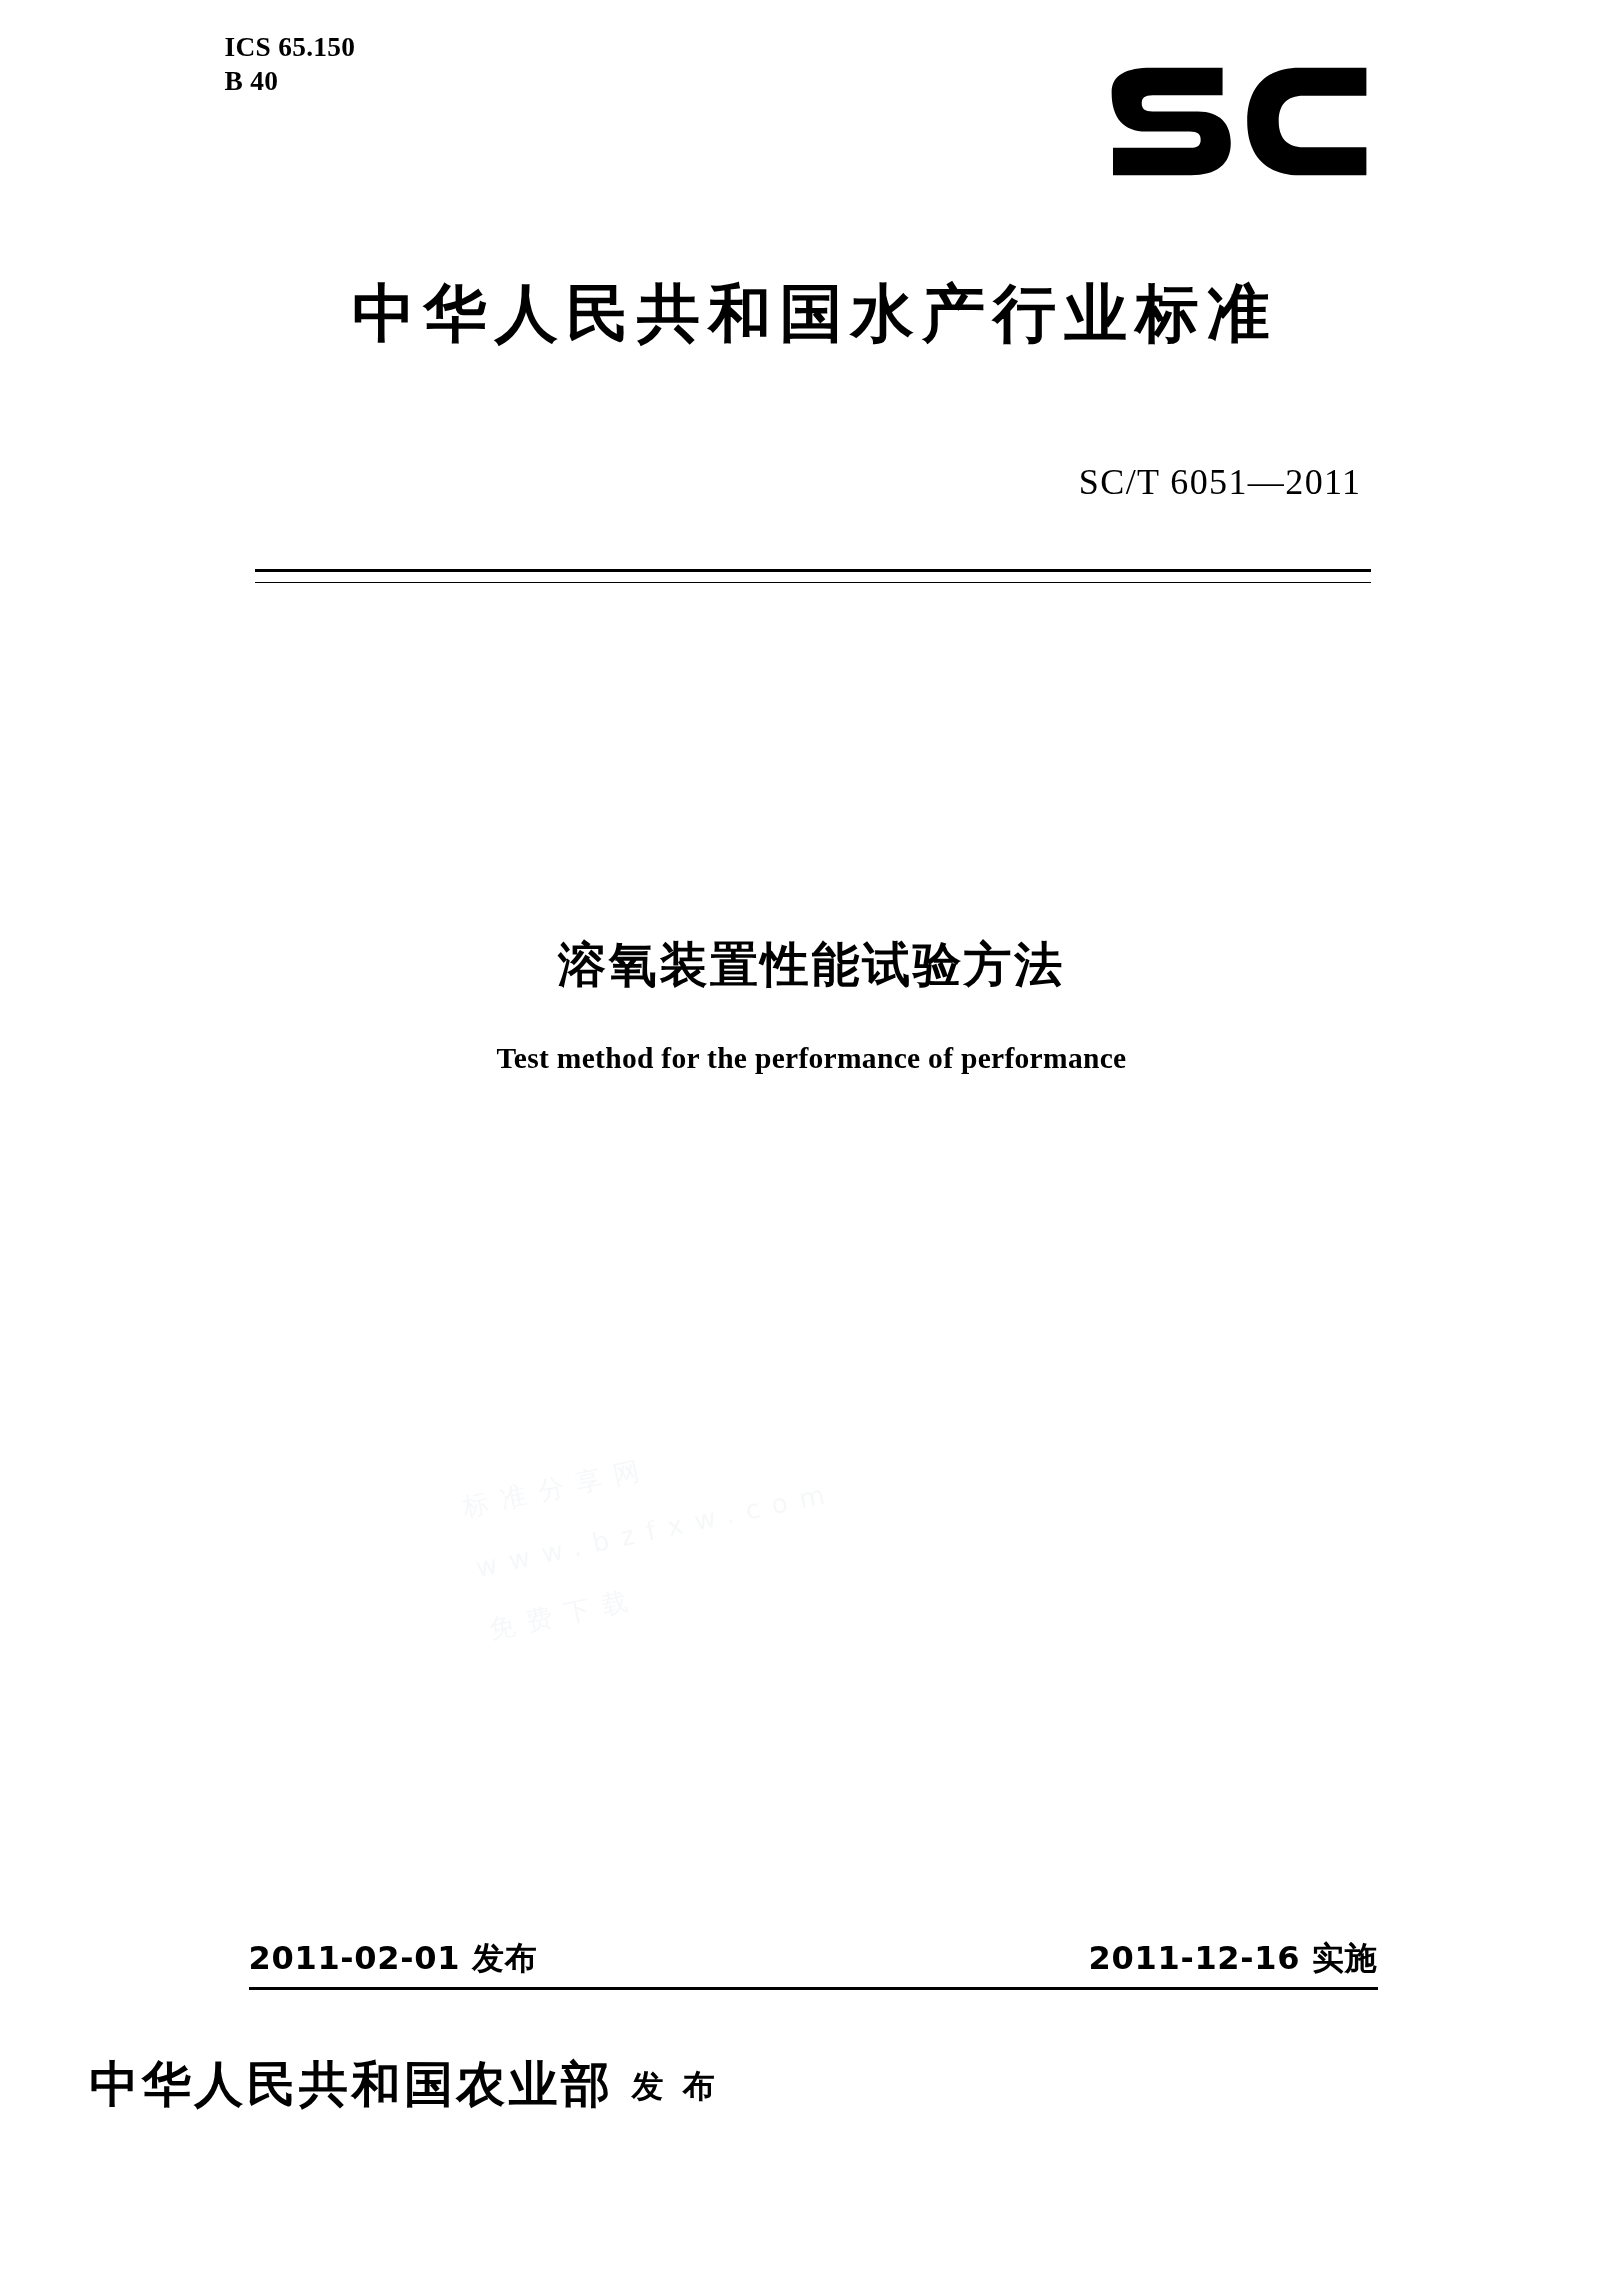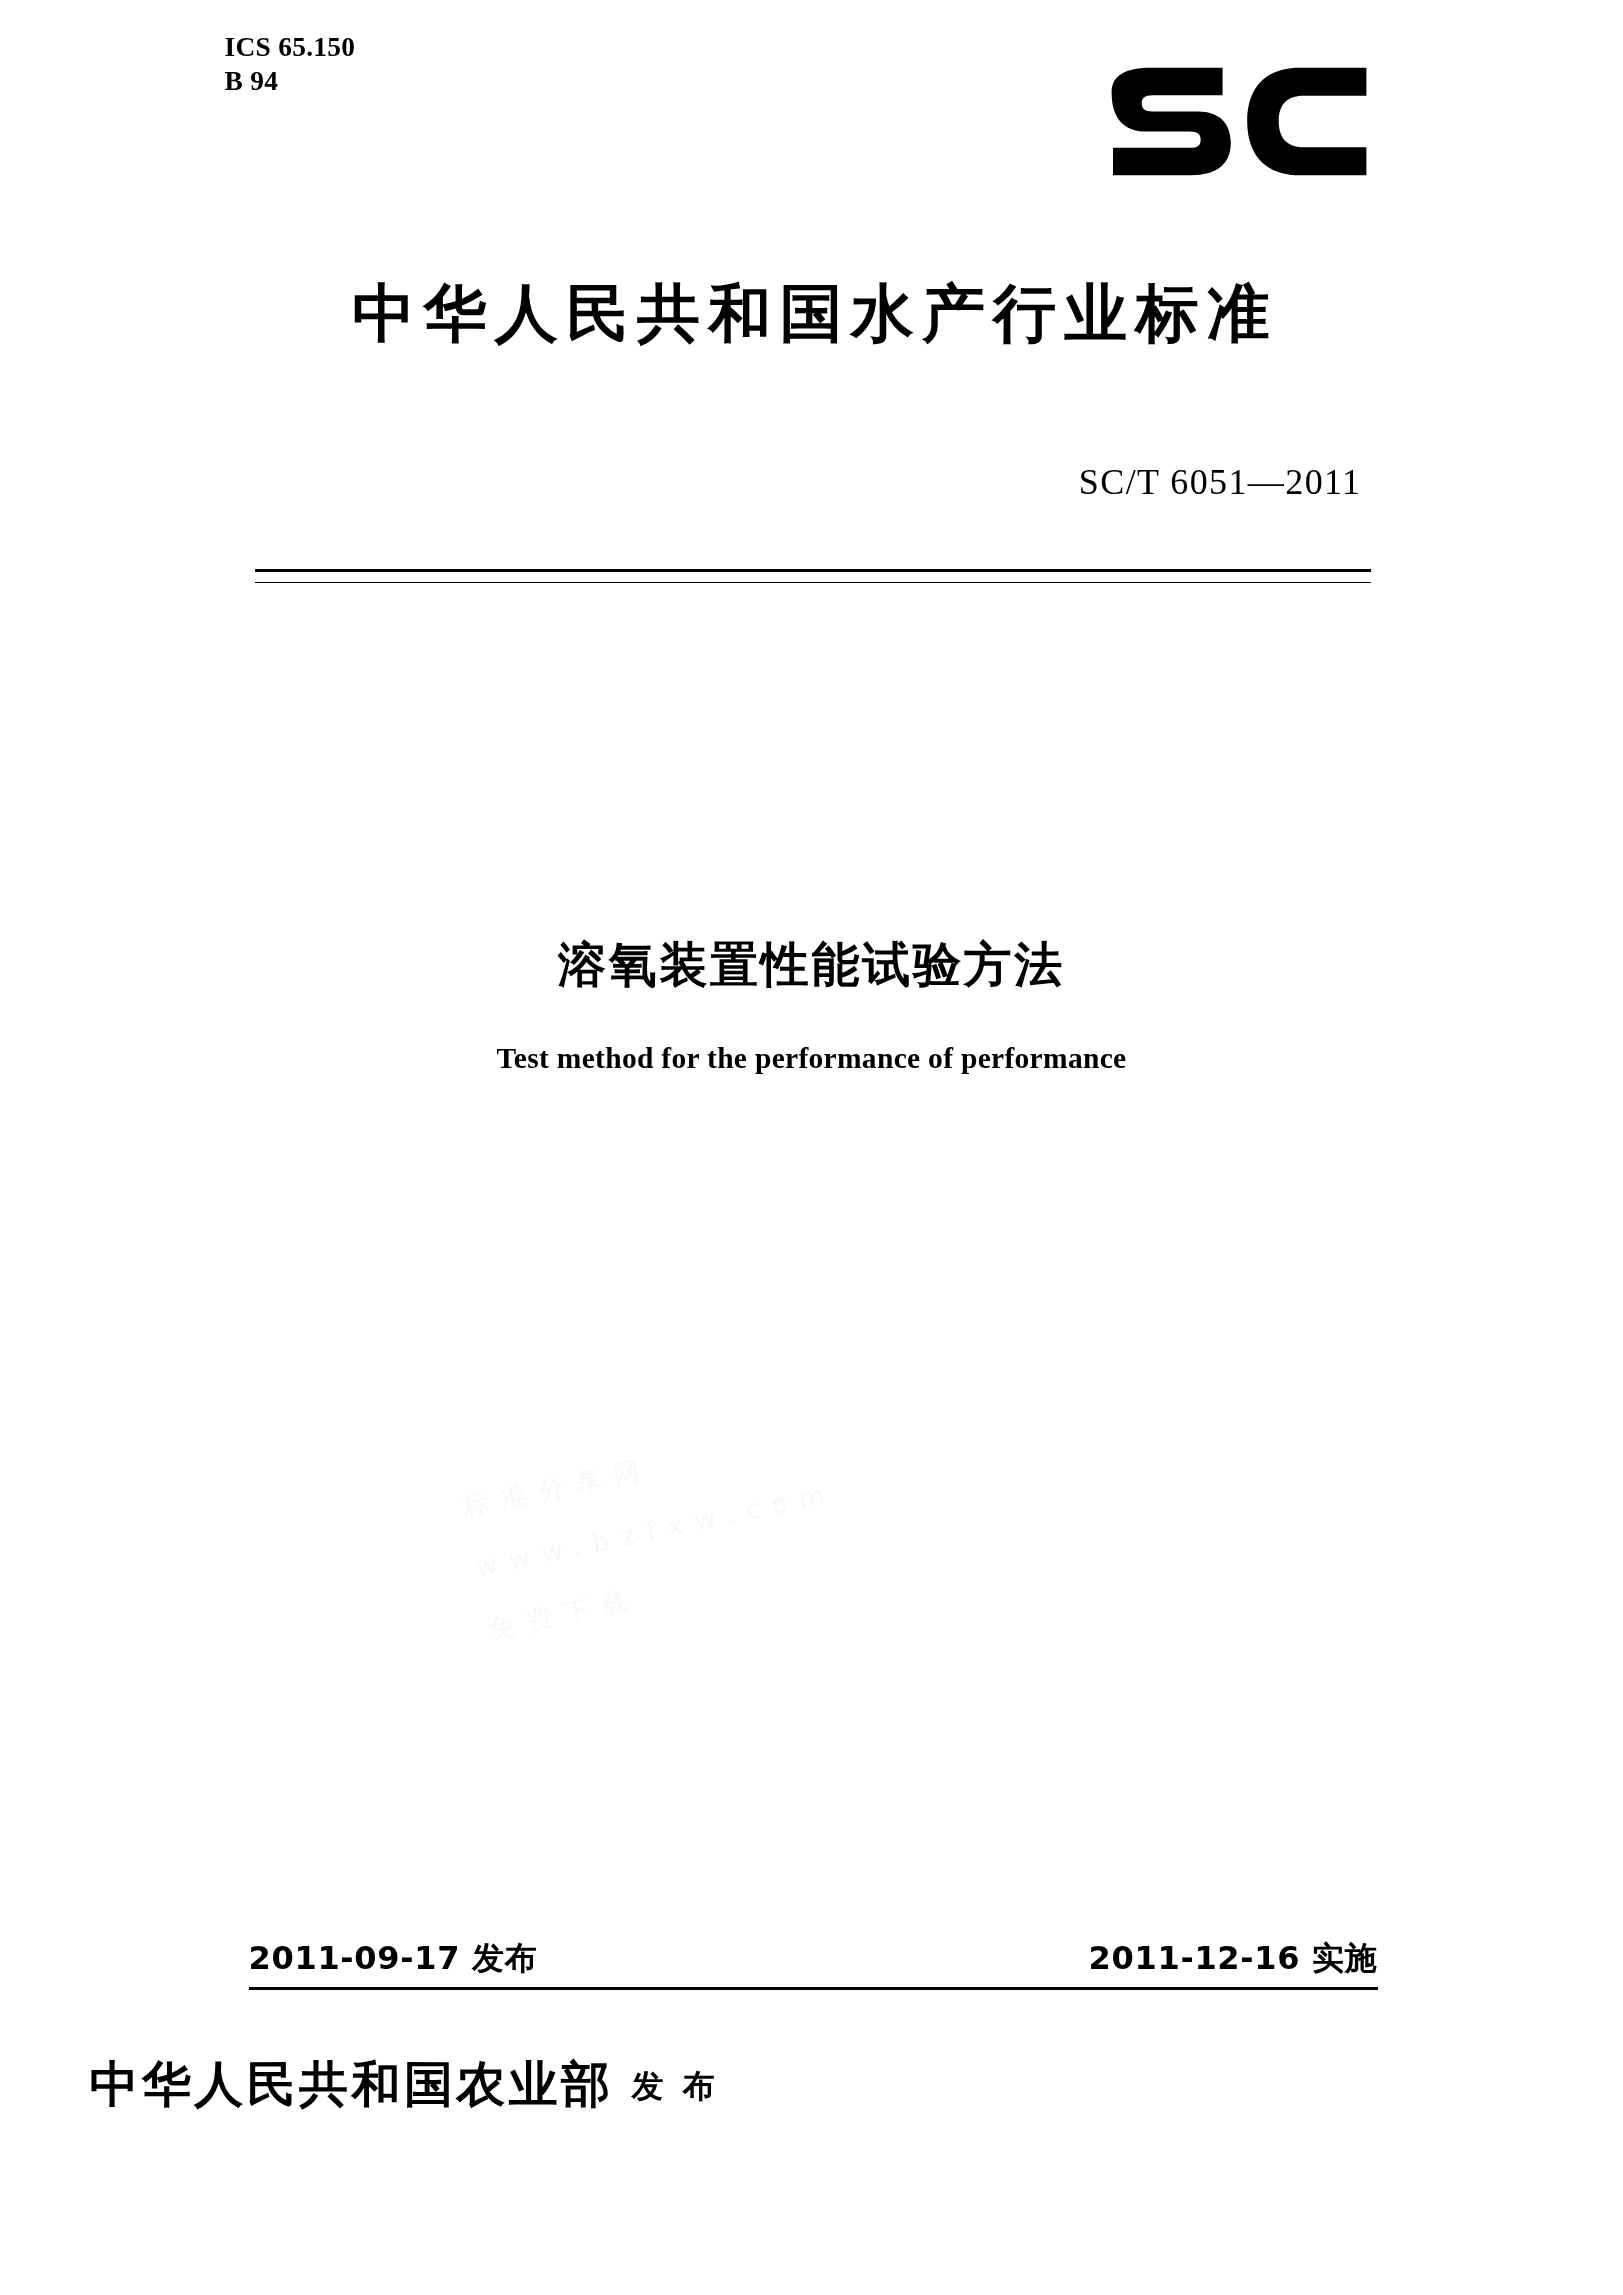--- a/index.html
+++ b/index.html
@@ -186,21 +186,21 @@
     vertical-align: 4.1px;
   }
 </style>
 </head>
 <body>
 
 <div class="page">
 
   <div class="ics-block">
     <div>ICS 65.150</div>
-    <div>B 94</div>
+    <div>B 40</div>
   </div>
 
   <div class="sc-logo">
     <svg viewBox="0 0 400 165" xmlns="http://www.w3.org/2000/svg" aria-hidden="true">
 
       <path fill="#000000" d="M14 40 C14 14, 36 4, 72 4 L176 4 L176 44 L74 44 C62 44, 58 48, 58 56 C58 64, 62 68, 74 68 L140 68 C172 68, 188 86, 188 114 C188 146, 166 161, 130 161 L16 161 L16 121 L128 121 C140 121, 144 117, 144 109 C144 101, 140 97, 128 97 L64 97 C32 97, 14 78, 14 40 Z"></path>
 
       <path fill="#000000" d="M386 4 L288 4 C242 4, 212 30, 212 82 C212 134, 242 161, 288 161 L386 161 L386 120 L294 120 C270 120, 258 106, 258 82 C258 58, 270 45, 294 45 L386 45 Z"></path>
     </svg>
   </div>
@@ -214,21 +214,21 @@
 
   <div class="title-cn">溶氧装置性能试验方法</div>
   <div class="title-en">Test method for the performance of performance</div>
 
   <div class="watermark">
     <div>标准分享网</div>
     <div>www.bzfxw.com</div>
     <div>免费下载</div>
   </div>
 
-  <div class="date-left">2011-09-17 发布</div>
+  <div class="date-left">2011-02-01 发布</div>
   <div class="date-right">2011-12-16 实施</div>
   <div class="rule-bottom"></div>
 
   <div class="issuer">
     <span class="issuer-name">中华人民共和国农业部</span><span class="issuer-verb">发 布</span>
   </div>
 
 </div>
 
 

